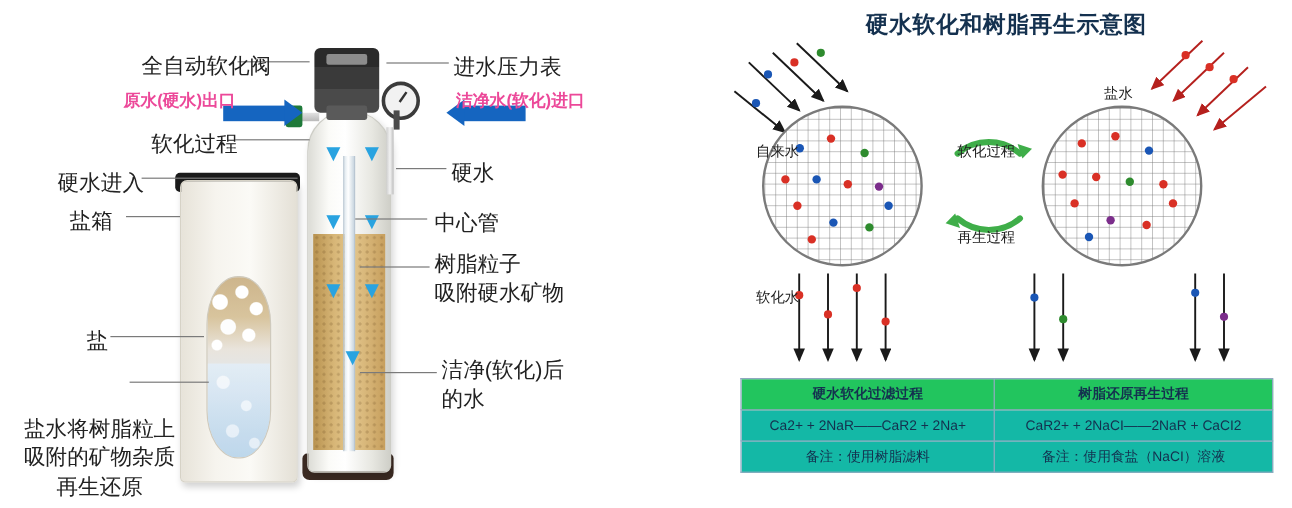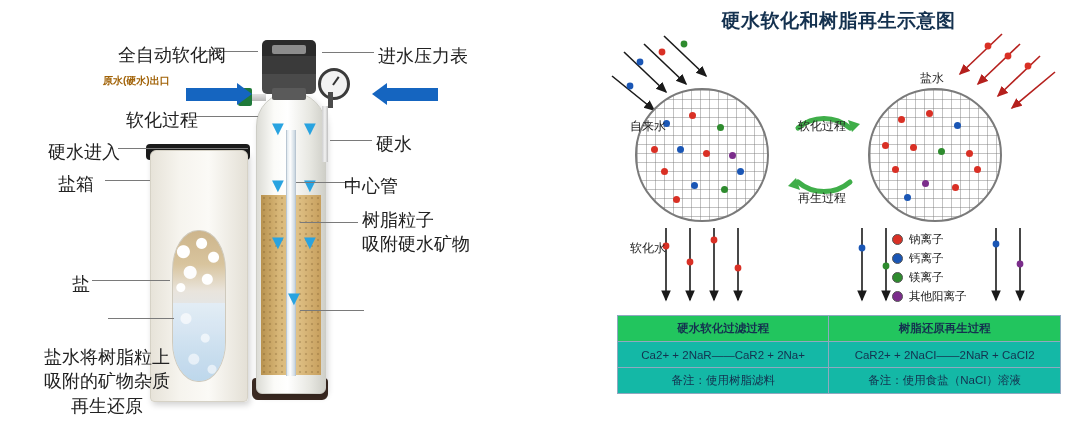--- a/index.html
+++ b/index.html
@@ -18,23 +18,23 @@
     overflow: hidden;
   }
   .lbl {
     position: absolute;
     font-size: 18px;
     color: #222;
     line-height: 1.35;
     white-space: pre;
   }
   .lbl.blue {
-    color: #a16207;
+    color: #ec4899;
     font-weight: bold;
-    font-size: 10px;
+    font-size: 14px;
   }
   .leader {
     position: absolute;
     background: #7a7a7a;
     height: 1px;
   }
 
   
   #left-panel { position: absolute; left: 0; top: 0; width: 600px; height: 423px; }
 
@@ -309,29 +309,32 @@
     <div class="leader" style="left:296px; top:182px; width:60px;"></div>
     <div class="leader" style="left:300px; top:222px; width:58px;"></div>
     <div class="leader" style="left:300px; top:310px; width:64px;"></div>
 
     <div class="lbl" style="left:118px; top:43px;">全自动软化阀</div>
     <div class="lbl blue" style="left:103px; top:74px;">原水(硬水)出口</div>
     <div class="lbl" style="left:126px; top:108px;">软化过程</div>
     <div class="lbl" style="left:48px;  top:140px;">硬水进入</div>
     <div class="lbl" style="left:58px;  top:172px;">盐箱</div>
     <div class="lbl" style="left:72px;  top:272px;">盐</div>
-    <div class="lbl" style="left:44px;  top:345px; text-align:center;">盐水将树脂粒上
+    <div class="lbl" style="left:20px;  top:345px; text-align:center;">盐水将树脂粒上
 吸附的矿物杂质
 再生还原</div>
 
     <div class="lbl" style="left:378px; top:44px;">进水压力表</div>
+    <div class="lbl blue" style="left:380px; top:74px;">洁净水(软化)进口</div>
     <div class="lbl" style="left:376px; top:132px;">硬水</div>
-    <div class="lbl" style="left:344px; top:174px;">中心管</div>
+    <div class="lbl" style="left:362px; top:174px;">中心管</div>
     <div class="lbl" style="left:362px; top:208px;">树脂粒子
 吸附硬水矿物</div>
+    <div class="lbl" style="left:368px; top:296px;">洁净(软化)后
+的水</div>
   </div>
 
   <div id="right-panel">
 
     <div class="rtitle">硬水软化和树脂再生示意图</div>
 
     <svg class="svgLayer" viewBox="0 0 477 423">
       <defs>
         <marker id="ar-dark" markerWidth="8" markerHeight="8" refX="6" refY="3" orient="auto">
           <path d="M0,0 L7,3 L0,6 z" fill="#1a1a1a"></path>
@@ -419,38 +422,20 @@
       <div class="ion na" style="left:104px; top:76px;"></div>
       <div class="ion na" style="left:12px; top:52px;"></div>
     </div>
 
     <div class="proc-label" style="left:30px; top:118px;">自来水</div>
     <div class="proc-label" style="left:30px; top:240px;">软化水</div>
     <div class="proc-label" style="left:320px; top:70px;">盐水</div>
     <div class="proc-label" style="left:198px; top:118px;">软化过程</div>
     <div class="proc-label" style="left:198px; top:190px;">再生过程</div>
 
-    <div class="legend">
-      <div class="row">
-        <span class="dot" style="background:#d93025"></span>
-        <span>钠离子</span>
-      </div>
-      <div class="row">
-        <span class="dot" style="background:#1a56b5"></span>
-        <span>钙离子</span>
-      </div>
-      <div class="row">
-        <span class="dot" style="background:#2e8b2e"></span>
-        <span>镁离子</span>
-      </div>
-      <div class="row">
-        <span class="dot" style="background:#7b2d8b"></span>
-        <span>其他阳离子</span>
-      </div>
-    </div>
 
     <table class="rtable">
       <tbody>
           <tr class="hdr">
         <th>硬水软化过滤过程</th>
         <th>树脂还原再生过程</th>
       </tr>
       <tr>
         <td>Ca2+ + 2NaR——CaR2 + 2Na+</td>
         <td>CaR2+ + 2NaCI——2NaR + CaCI2</td>

